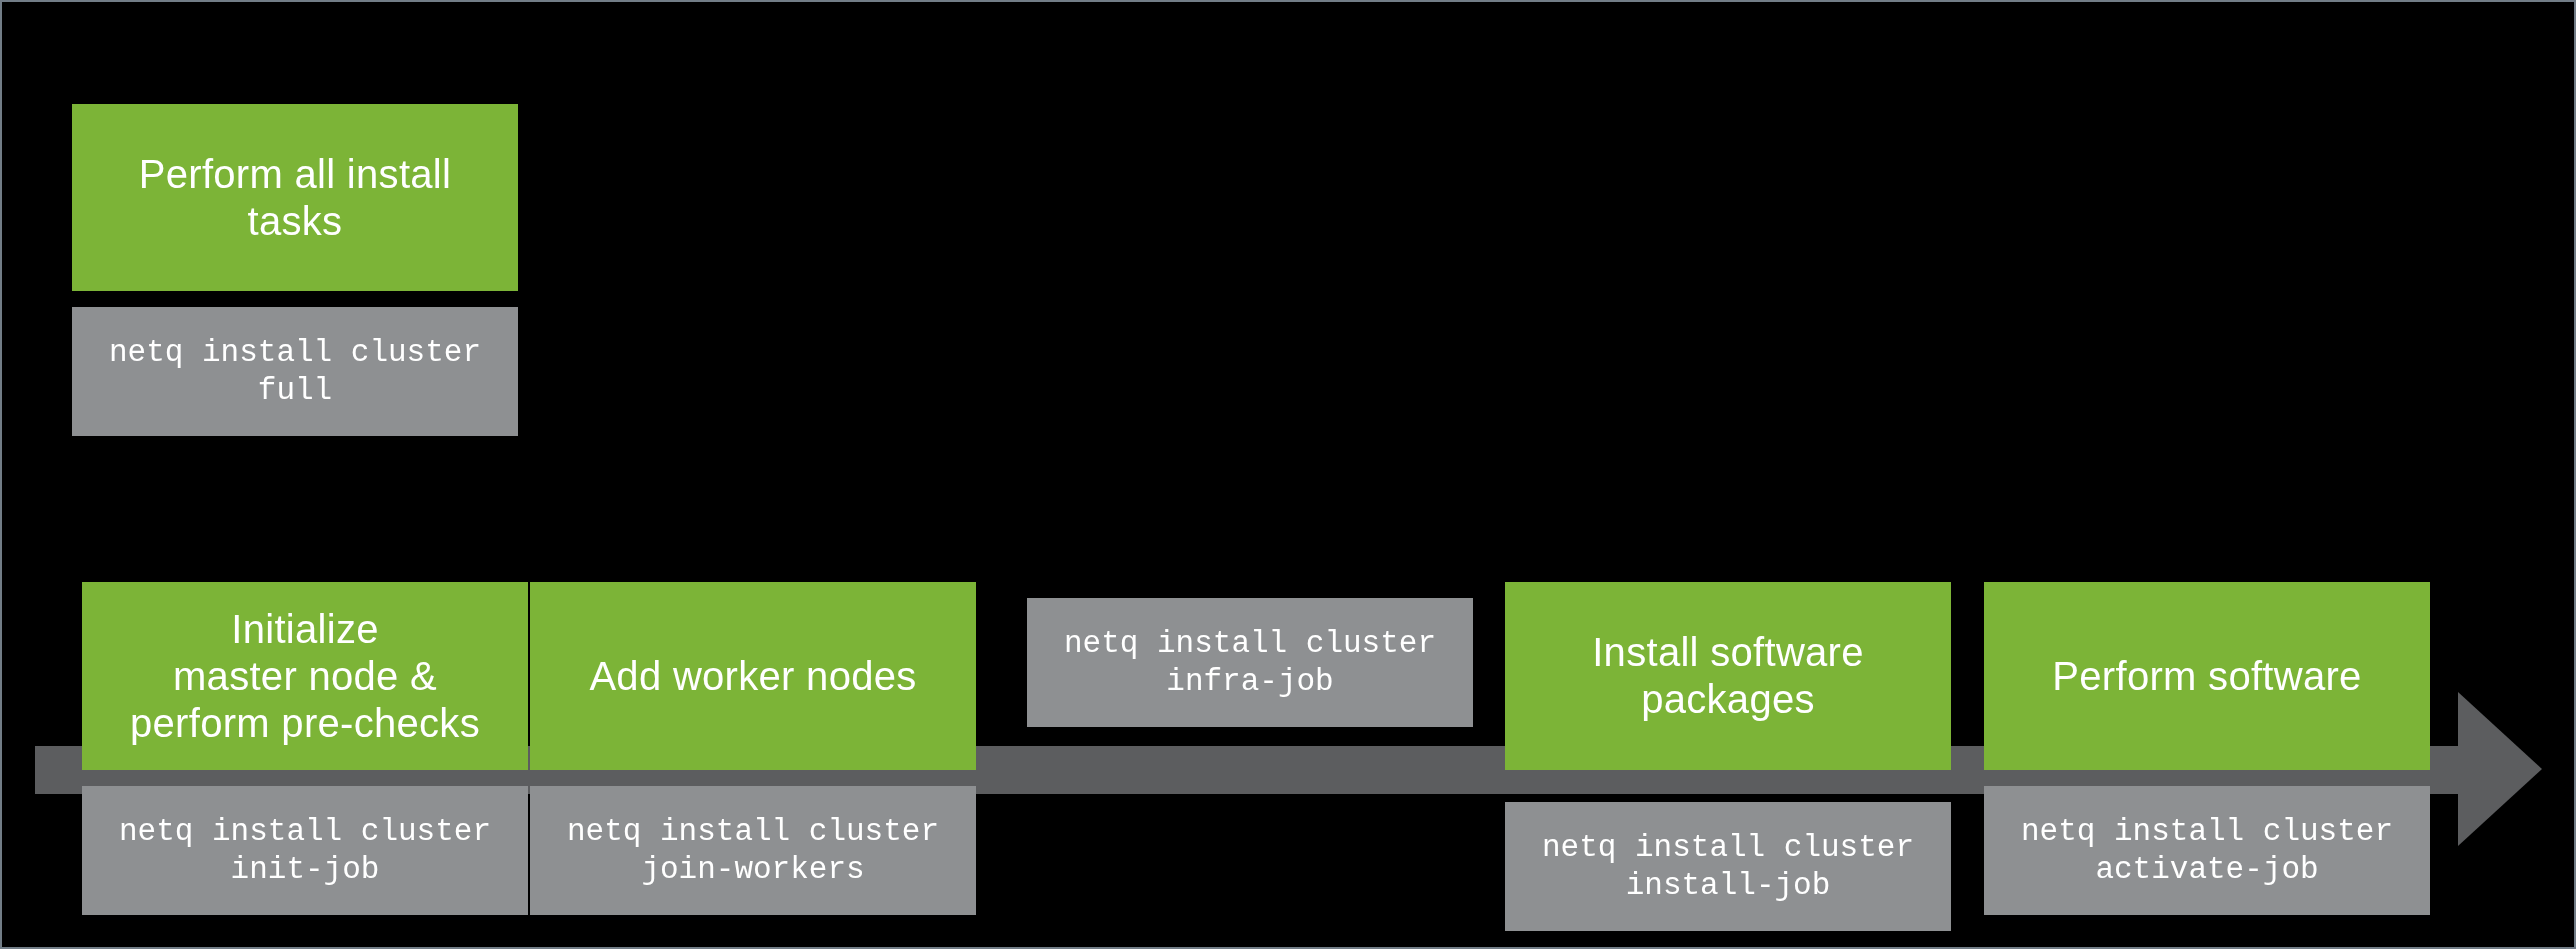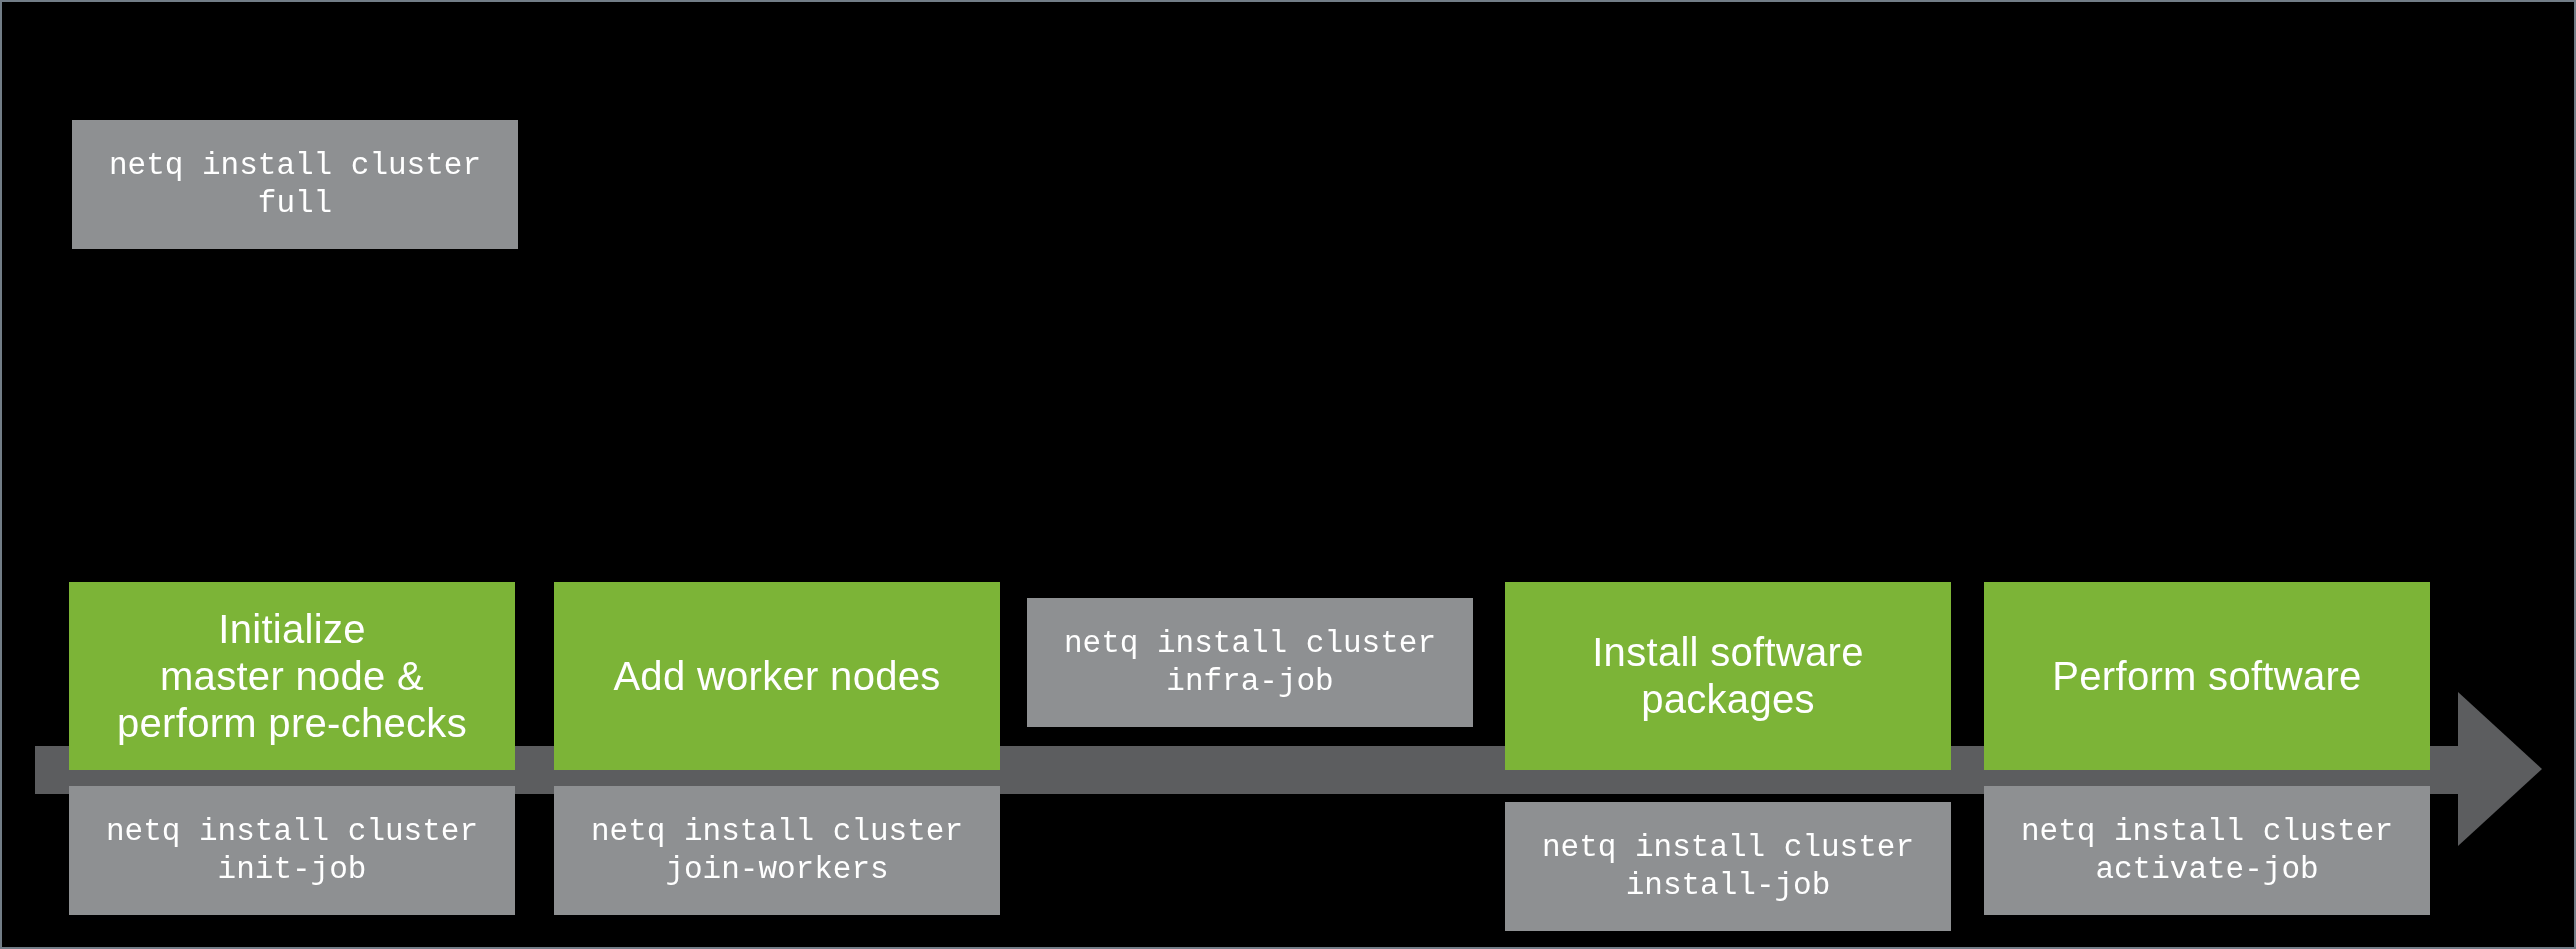--- a/index.html
+++ b/index.html
@@ -59,22 +59,22 @@
     white-space: pre-line;
   }
   
   .block-full { left: 70px; top: 102px; }
   .block-full .title-box { height: 187px; }
   .block-full .command-box { height: 129px; }
   
   .row-block { top: 580px; }
   .row-block .title-box { height: 188px; }
   .row-block .command-box { height: 129px; }
-  .pos-1 { left: 67px; }
-  .pos-2 { left: 552px; }
+  .pos-1 { left: 80px; }
+  .pos-2 { left: 528px; }
   .pos-3 { left: 1025px; }
   .pos-4 { left: 1503px; gap: 16px; }
   .pos-5 { left: 1982px; }
   
   .arrow-stem {
     position: absolute;
     left: 33px;
     top: 744px;
     width: 2425px;
     height: 48px;
@@ -95,20 +95,24 @@
 </style>
 </head>
 <body>
 
 <div class="stage">
 
   <div class="arrow-stem"></div>
   <div class="arrow-head"></div>
 
   <div class="block block-full">
+    <div class="title-box">
+      <span class="title">Perform all install
+tasks</span>
+    </div>
     <div class="command-box">
       <span class="command">netq install cluster
 full</span>
     </div>
   </div>
 
   <div class="block row-block pos-1">
     <div class="title-box">
       <span class="title">Initialize
 master node &amp;

